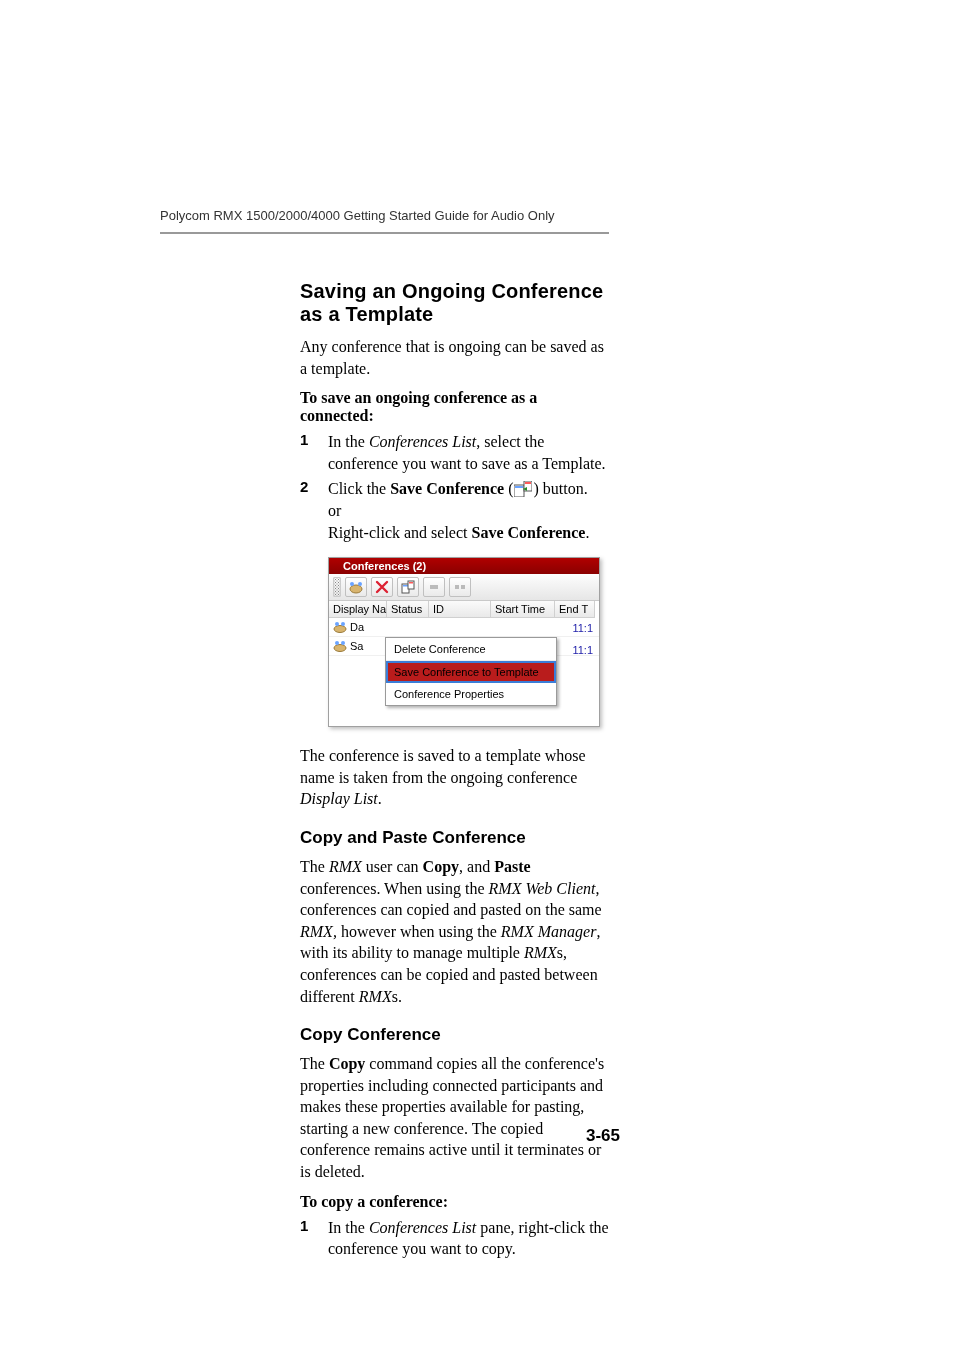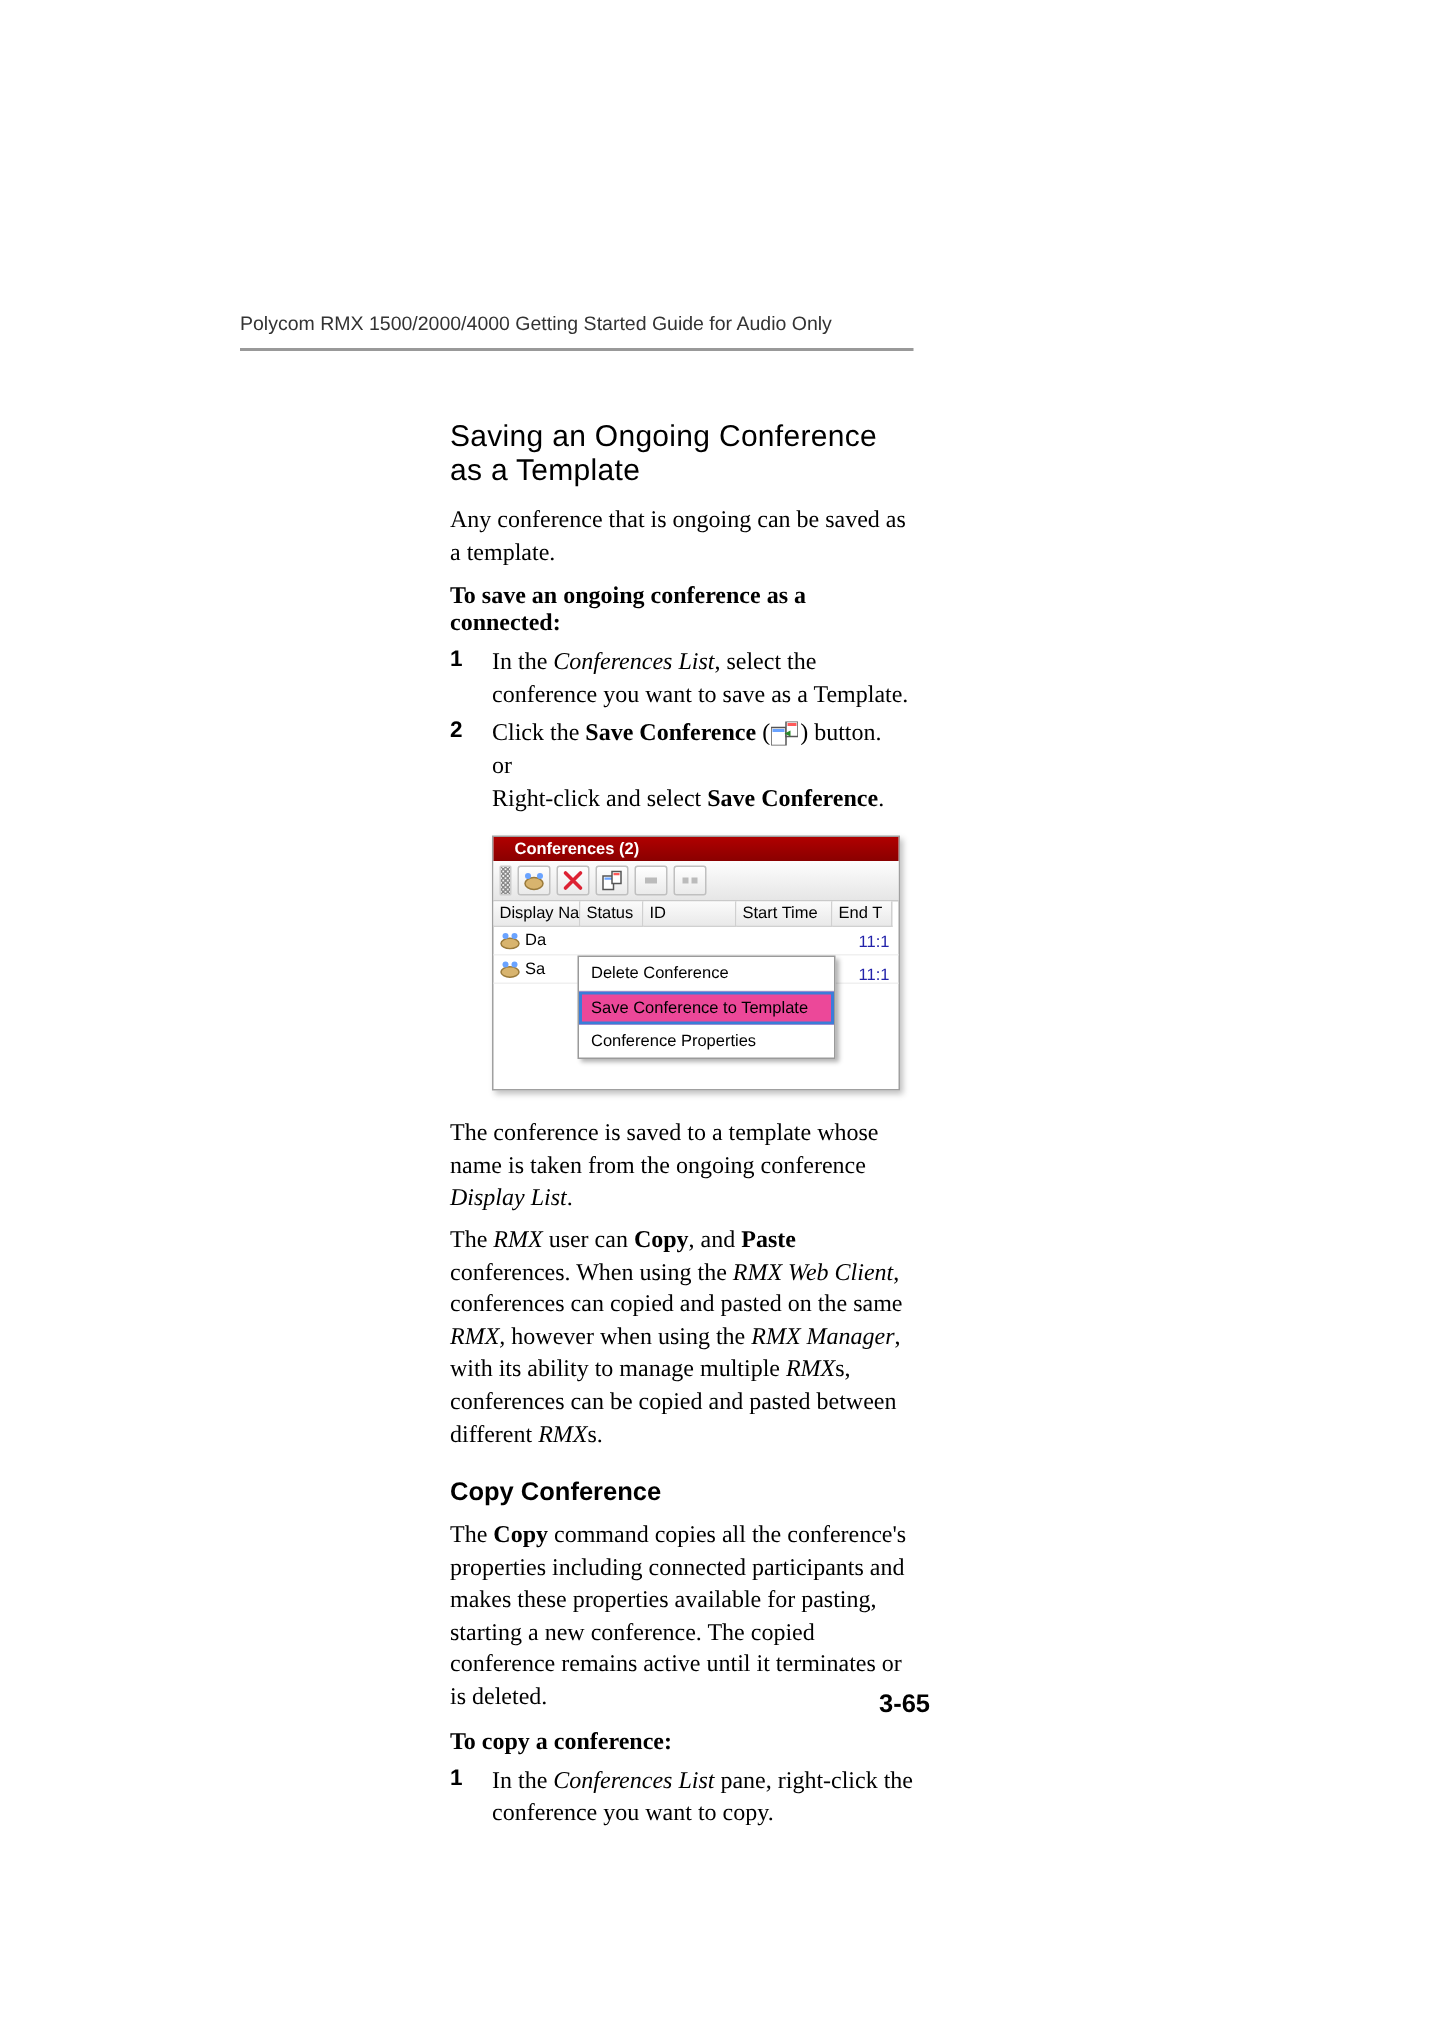--- a/index.html
+++ b/index.html
@@ -33,21 +33,21 @@
     right: 155px;
     height: 2px;
     background: #999;
   }
   .content {
     margin-left: 140px;
     padding-top: 80px;
   }
   h2.section-title {
     font-family: Arial, Helvetica, sans-serif;
-    font-weight: 400;
+    font-weight: 700;
     font-size: 20px;
     margin: 0 0 10px 0;
     letter-spacing: 0.2px;
   }
   h3.sub-title {
     font-family: Arial, Helvetica, sans-serif;
     font-weight: 800;
     font-size: 17px;
     margin: 18px 0 8px 0;
   }
@@ -173,21 +173,21 @@
     box-shadow: 2px 2px 3px rgba(0,0,0,0.3);
   }
   .ctx-item {
     padding: 5px 8px;
     font-size: 11px;
     border-bottom: 1px solid #eee;
   }
   .ctx-item:last-child { border-bottom: none; }
   .ctx-item.sel {
     border: 2px solid #3b7dd8;
-    background: #ec4899;
+    background: #b91c1c;
     padding: 3px 6px;
   }
   .page-num {
     position: absolute;
     bottom: 204px;
     right: 144px;
     font-family: Arial, Helvetica, sans-serif;
     font-weight: 800;
     font-size: 17px;
   }
@@ -297,20 +297,21 @@
           <div class="ctx-item sel">Save Conference to Template</div>
           <div class="ctx-item">Conference Properties</div>
         </div>
       </div>
     </div>
 
     <p class="body">
       <span>The conference is saved to a template whose name is taken from the ongoing conference </span><span class="italic">Display List</span><span>.</span>
     </p>
 
+    <h3 class="sub-title">Copy and Paste Conference</h3>
     <p class="body">
       <span>The </span><span class="italic">RMX</span><span> user can </span><span class="bold">Copy</span><span>, and </span><span class="bold">Paste</span><span> conferences. When using the </span><span class="italic">RMX Web Client</span><span>, conferences can copied and pasted on the same </span><span class="italic">RMX,</span><span> however when using the </span><span class="italic">RMX Manager</span><span>, with its ability to manage multiple </span><span class="italic">RMX</span><span>s, conferences can be copied and pasted between different </span><span class="italic">RMX</span><span>s.</span>
     </p>
 
     <h3 class="sub-title">Copy Conference</h3>
     <p class="body">
       <span>The </span><span class="bold">Copy</span><span> command copies all the conference's properties including connected participants and makes these properties available for pasting, starting a new conference. The copied conference remains active until it terminates or is deleted.</span>
     </p>
     <p class="lead-bold">To copy a conference:</p>
     <div class="step">

